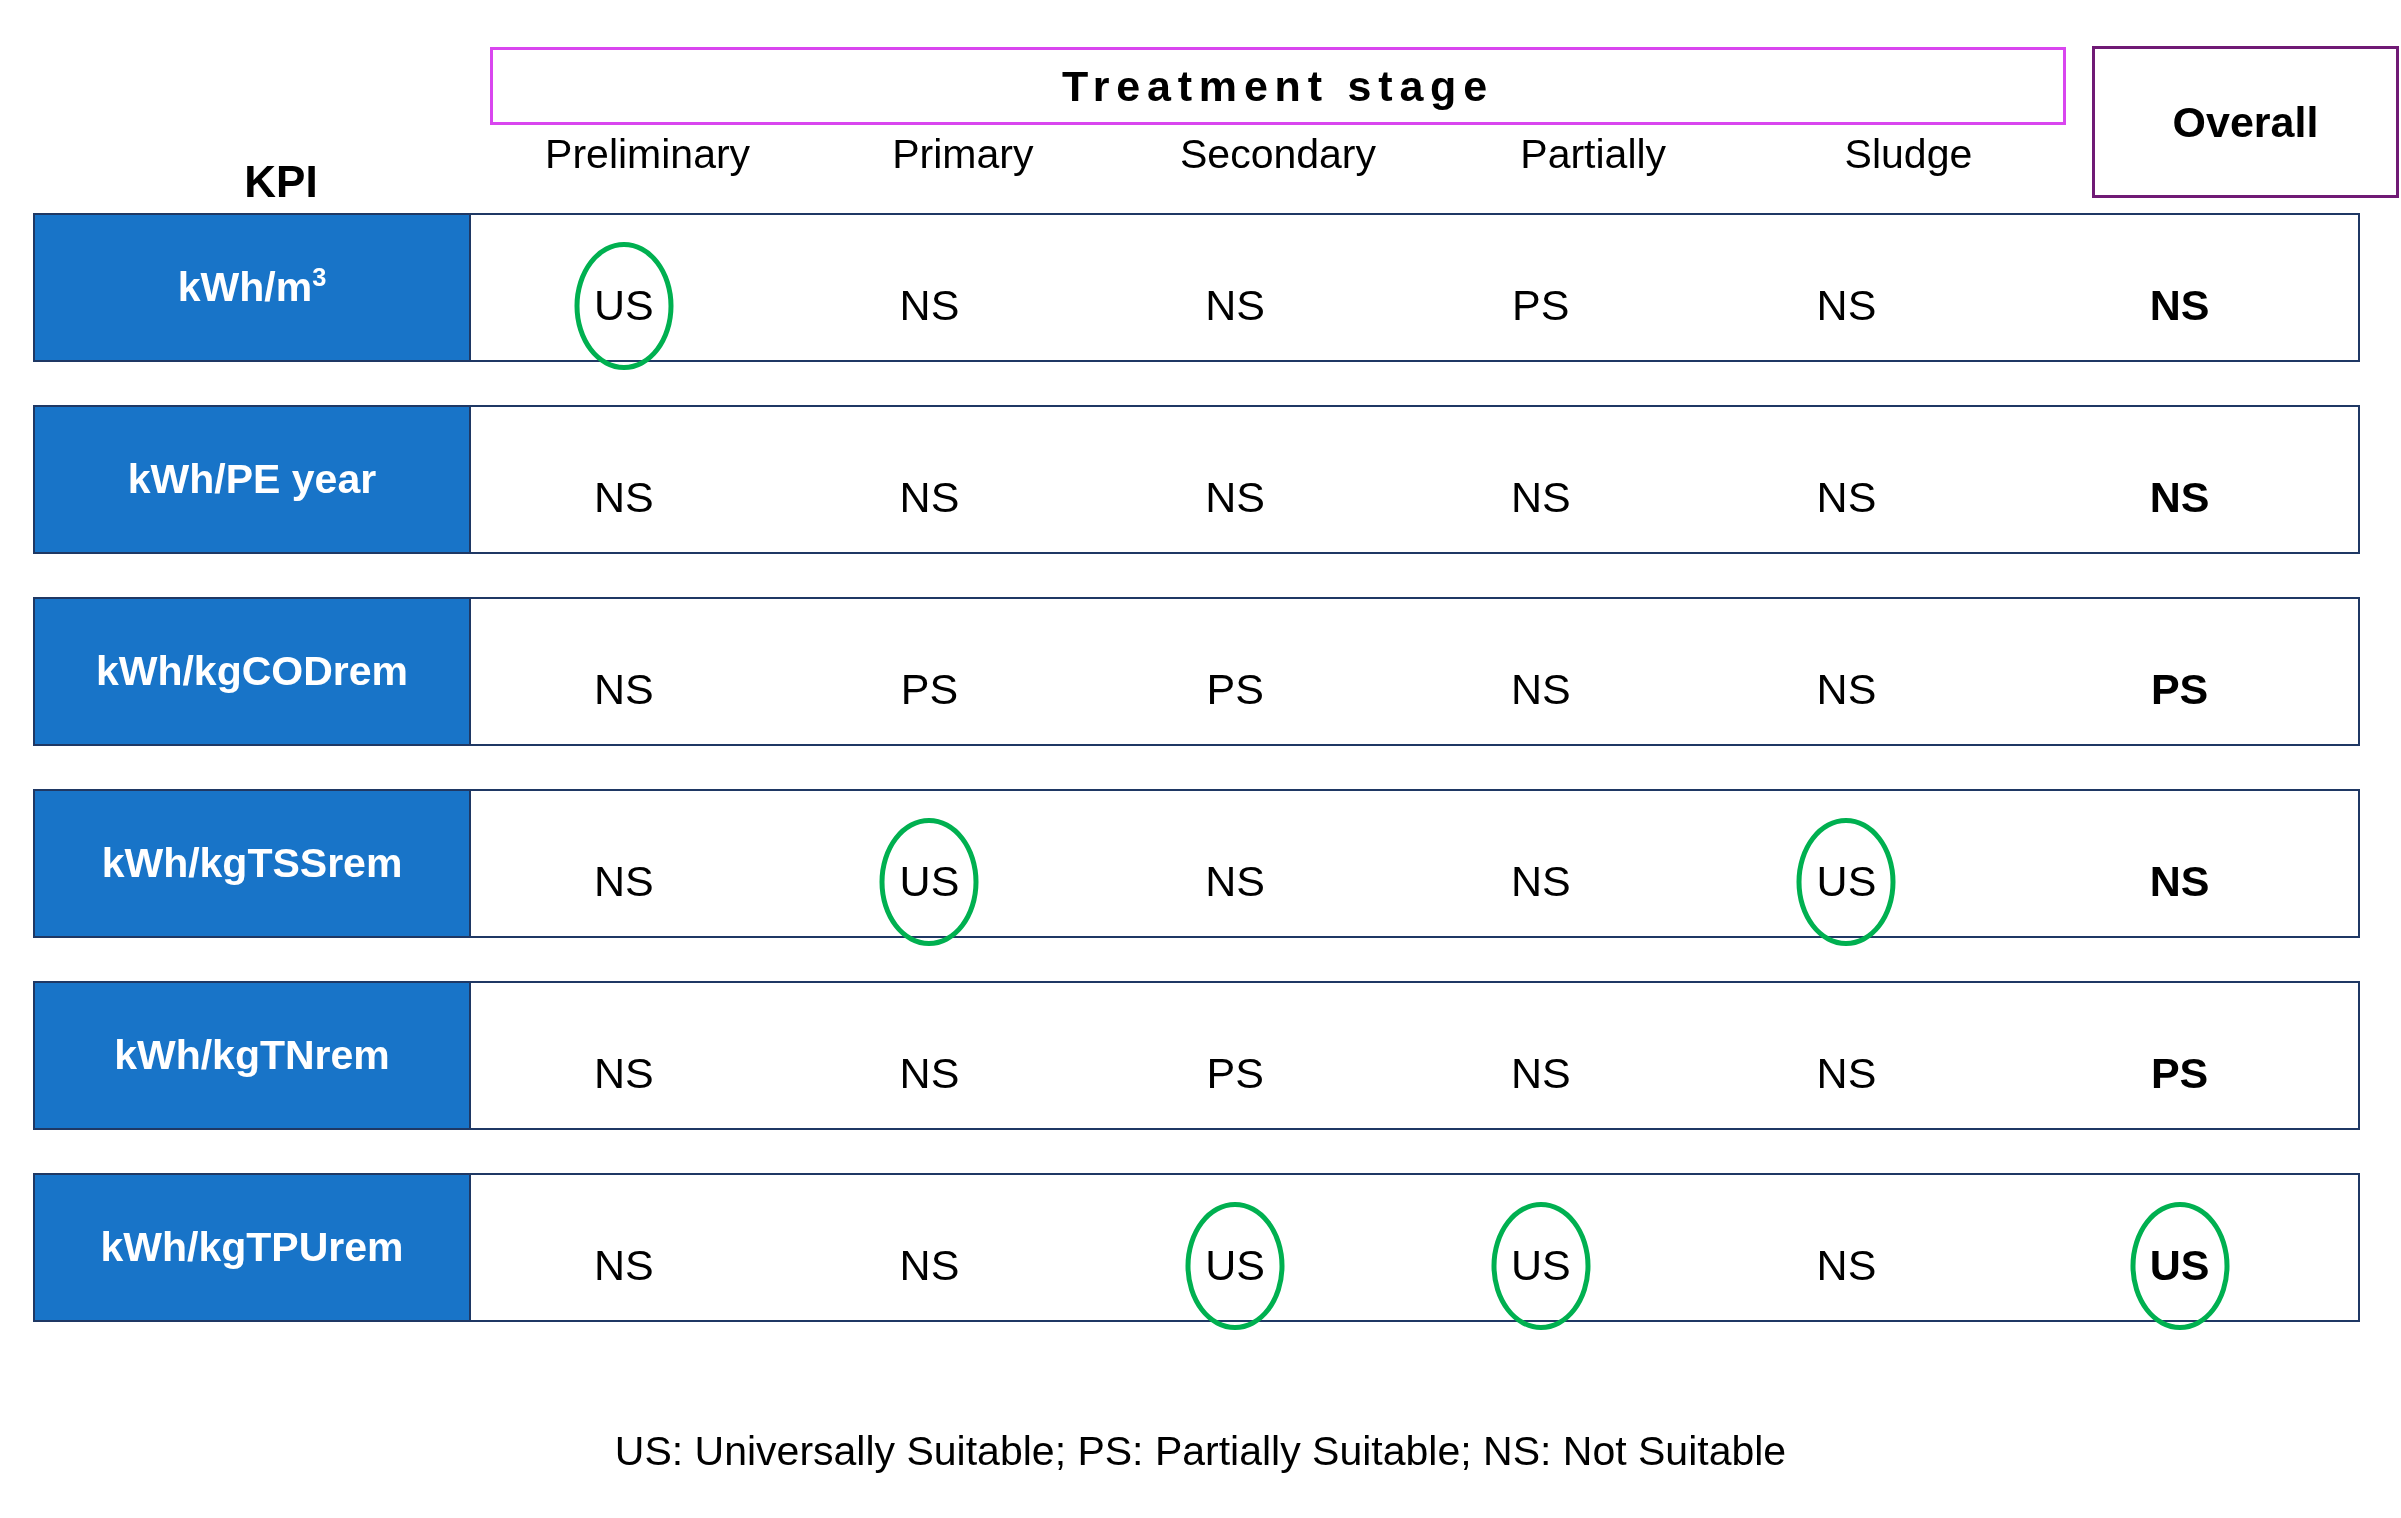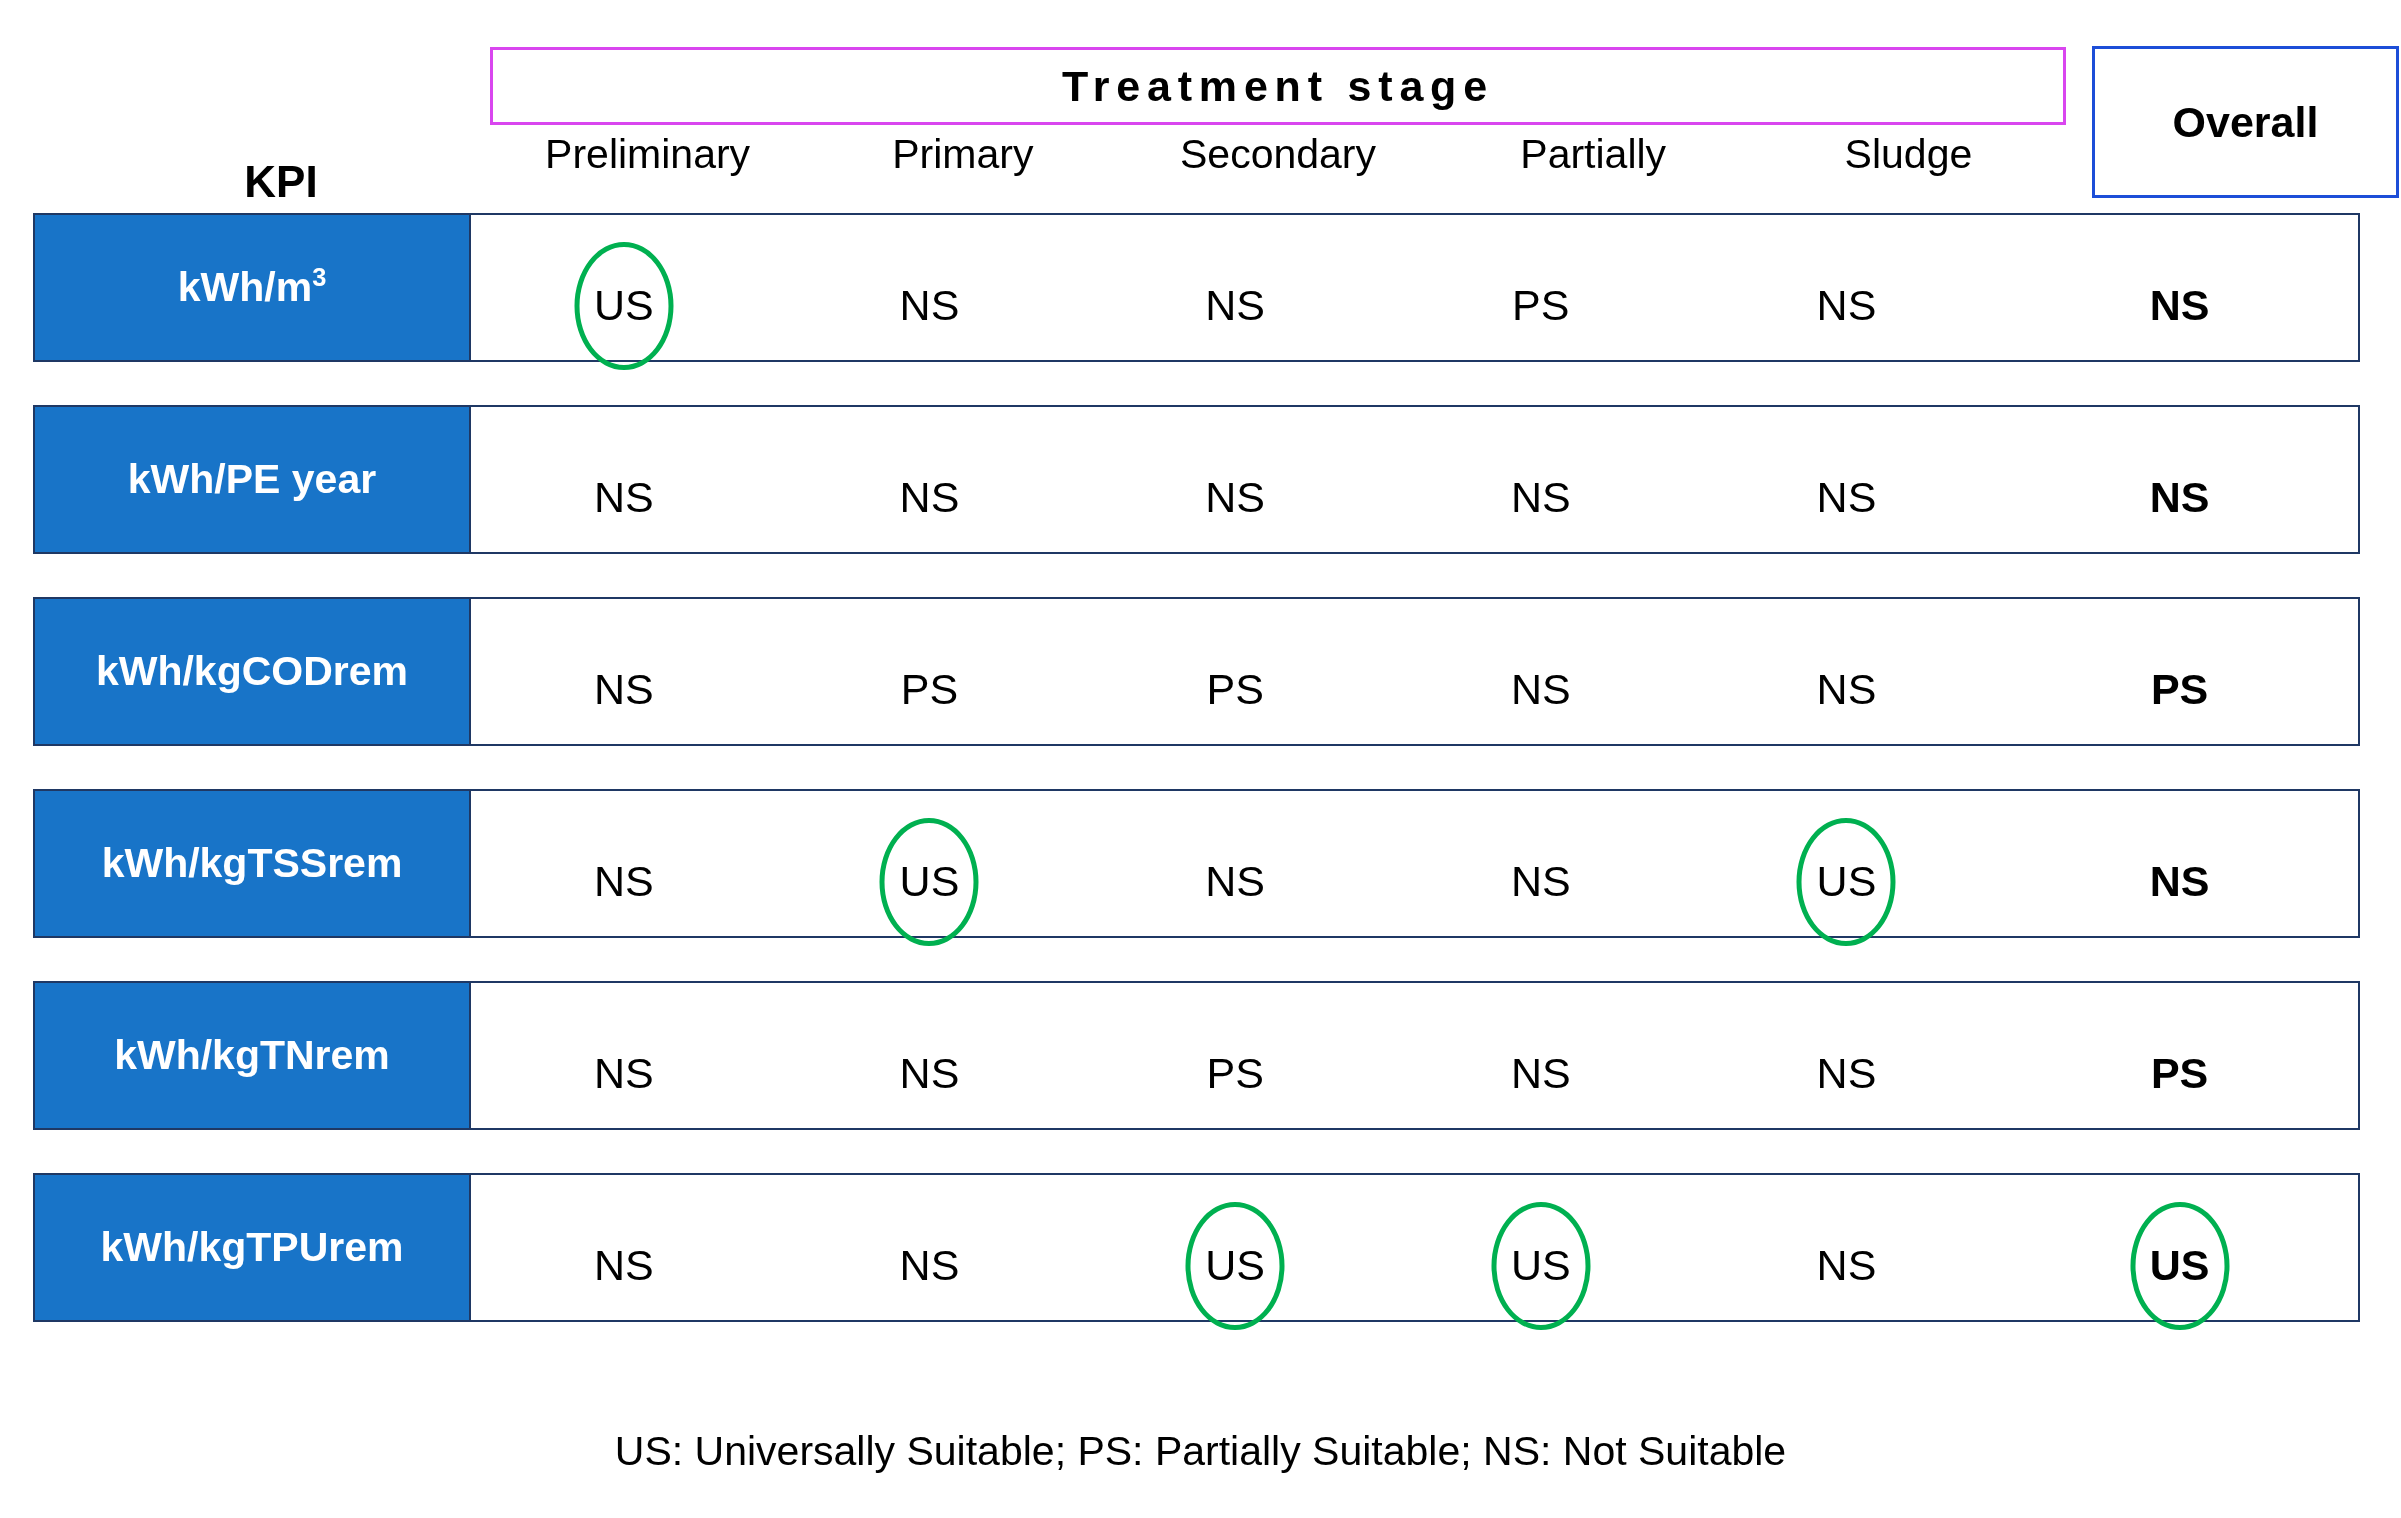--- a/index.html
+++ b/index.html
@@ -50,21 +50,21 @@
     color: #000000;
     white-space: nowrap;
   }
 
   .overall-box {
     position: absolute;
     left: 2092px;
     top: 46px;
     width: 307px;
     height: 152px;
-    border: 3px solid #1d4ed8;
+    border: 3px solid #701a75;
     background: #ffffff;
     box-sizing: border-box;
     display: flex;
     align-items: center;
     justify-content: center;
   }
   .overall-title {
     font-size: 43px;
     font-weight: 700;
     color: #000000;

